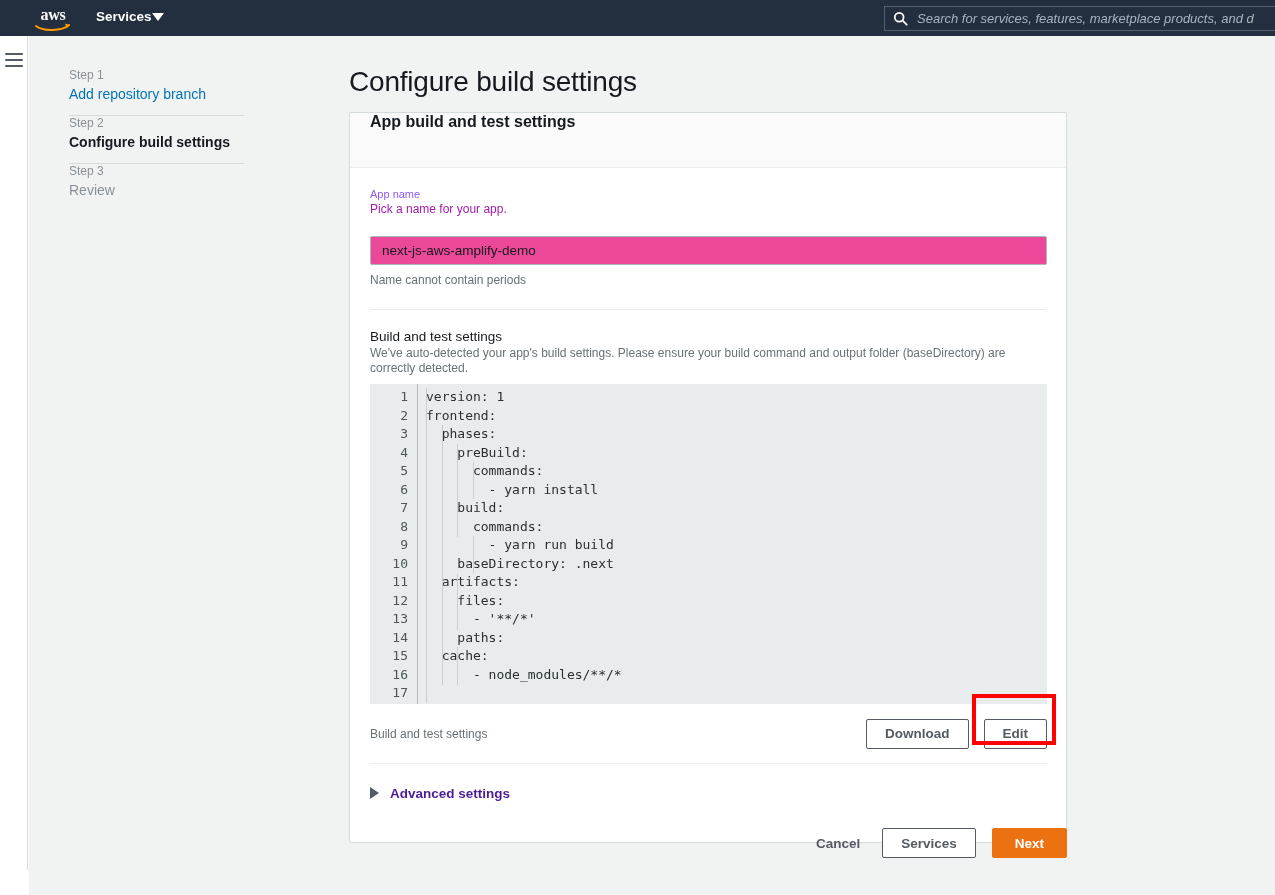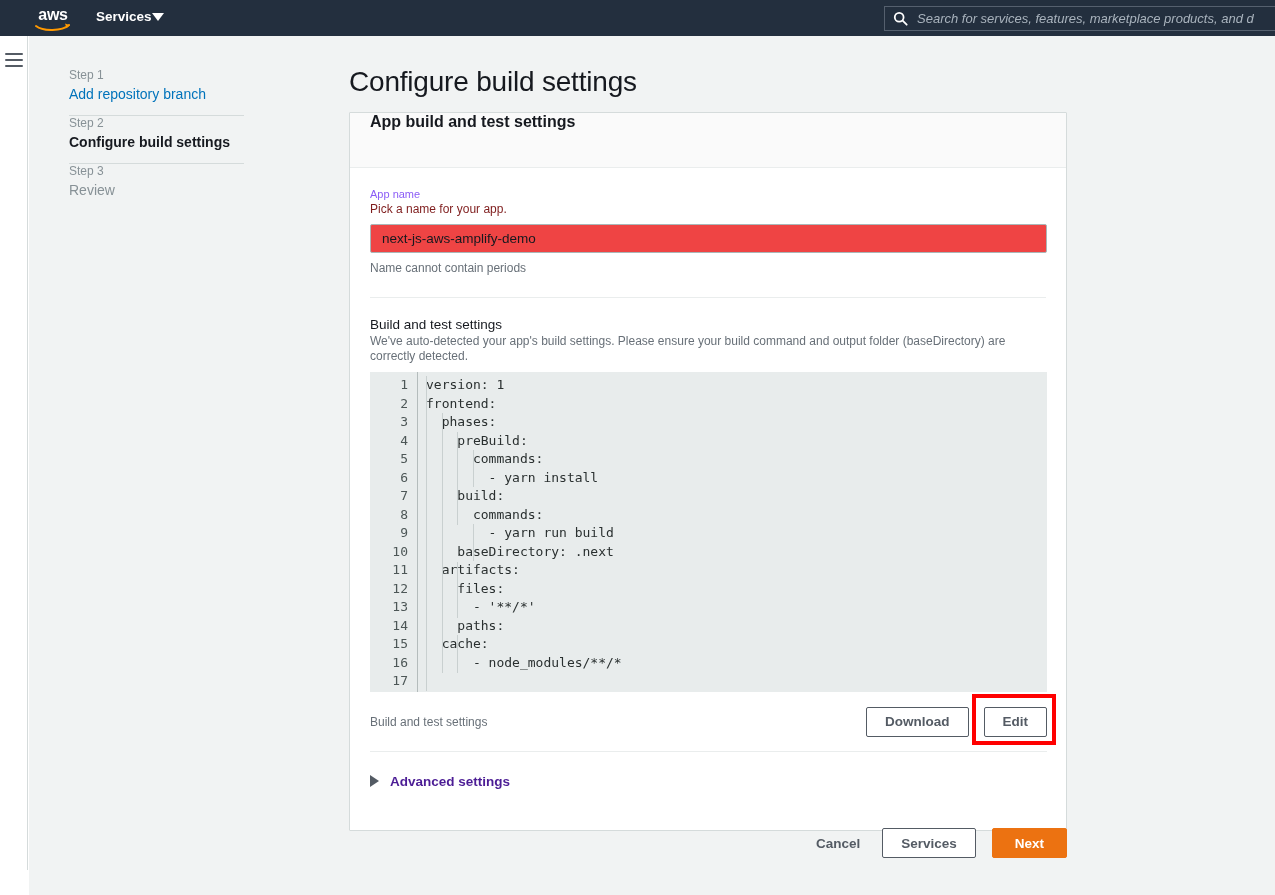--- a/index.html
+++ b/index.html
@@ -29,21 +29,21 @@
     flex-direction: column;
     align-items: center;
     justify-content: center;
   }
   .aws-logo-text {
     color: #ffffff;
     font-size: 16px;
     font-weight: 700;
     letter-spacing: -0.3px;
     line-height: 14px;
-    font-family: Liberation Sans, sans-serif;
+    font-family: Liberation Serif, serif;
   }
   .aws-smile { margin-top: 1px; display:block; }
 
   .nav-services {
     position: absolute;
     left: 92px; top: 0;
     height: 32px;
     display: flex;
     align-items: center;
     gap: 0;
@@ -168,33 +168,33 @@
   }
   .card-body { padding: 20px; }
 
   .field-label {
     font-size: 11px;
     color: #8b5cf6;
     margin-bottom: 2px;
   }
   .field-desc {
     font-size: 12px;
-    color: #7f1d1d;
-    margin-bottom: 8px;
+    color: #a21caf;
+    margin-bottom: 20px;
   }
   .text-input {
     width: 677px;
     height: 29px;
     border: 1px solid #aab7b8;
     border-radius: 2px;
     padding: 0 11px;
     font-size: 13.5px;
     color: #16191f;
     font-family: "Liberation Sans", sans-serif;
-    background: #ef4444;
+    background: #ec4899;
     display: flex;
     align-items: center;
   }
   .field-hint {
     font-size: 12px;
     color: #687078;
     margin-top: 8px;
   }
 
   .section-divider {

